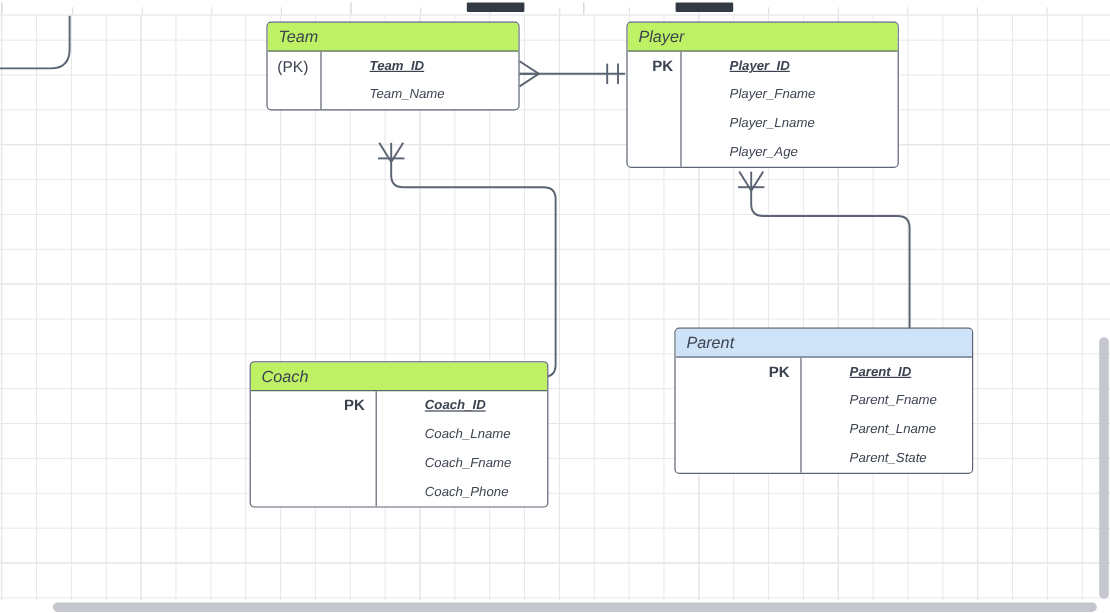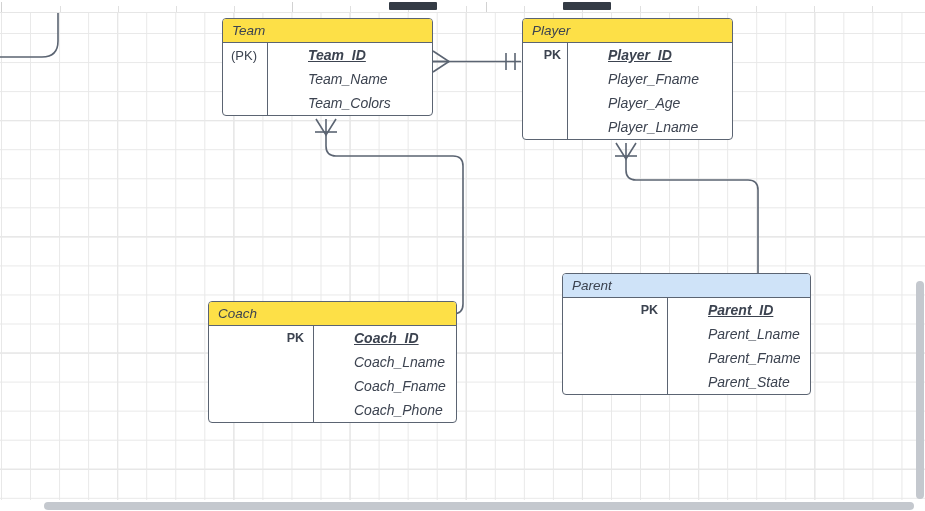--- a/index.html
+++ b/index.html
@@ -87,21 +87,21 @@
     z-index: 20;
     overflow: hidden;
   }
   .entity-title {
     height: 24px;
     line-height: 24px;
     padding-left: 9px;
     font-size: 13.5px;
     font-style: italic;
     color: #3c4350;
-    background: #fde047;
+    background: #bef264;
     border-bottom: 1px solid #5b6472;
     box-sizing: border-box;
     white-space: nowrap;
   }
   .entity.selected > .entity-title {
     background: #cfe3f8;
   }
   .entity-body {
     position: relative;
   }
@@ -142,21 +142,21 @@
   .attr-key.kw-wide {
     width: 104px;
     padding-right: 9px;
     text-align: right;
     font-weight: bold;
     font-size: 12.5px;
   }
   .attr-name {
     flex: 1 1 auto;
     padding-left: 10px;
-    font-size: 14px;
+    font-size: 11px;
     font-style: italic;
     color: #3c4350;
     white-space: nowrap;
   }
   .attr-name.pk {
     font-weight: bold;
     text-decoration: underline;
   }
 
   
@@ -278,46 +278,42 @@
     <div class="entity-body">
       <div class="divider" style="left:44px;"></div>
       <div class="attr-row">
         <div class="attr-key kw-narrow">(PK)</div>
         <div class="attr-name pk">Team_ID</div>
       </div>
       <div class="attr-row">
         <div class="attr-key kw-narrow"></div>
         <div class="attr-name">Team_Name</div>
       </div>
-      <div class="attr-row">
-        <div class="attr-key kw-narrow"></div>
-        <div class="attr-name">Team_Colors</div>
-      </div>
     </div>
   </div>
 
-  <div class="entity" id="entity-player" style="left:522px; top:18px; width:211px;">
+  <div class="entity" id="entity-player" style="left:522px; top:18px; width:227px;">
     <div class="entity-title">Player</div>
     <div class="entity-body">
       <div class="divider" style="left:44px;"></div>
       <div class="attr-row">
         <div class="attr-key kw-narrow-c">PK</div>
         <div class="attr-name pk">Player_ID</div>
       </div>
       <div class="attr-row">
         <div class="attr-key kw-narrow-c"></div>
         <div class="attr-name">Player_Fname</div>
       </div>
       <div class="attr-row">
         <div class="attr-key kw-narrow-c"></div>
+        <div class="attr-name">Player_Lname</div>
+      </div>
+      <div class="attr-row">
+        <div class="attr-key kw-narrow-c"></div>
         <div class="attr-name">Player_Age</div>
-      </div>
-      <div class="attr-row">
-        <div class="attr-key kw-narrow-c"></div>
-        <div class="attr-name">Player_Lname</div>
       </div>
     </div>
   </div>
 
   <div class="entity" id="entity-coach" style="left:208px; top:273px; width:249px;margin-top:28px;">
     <div class="entity-title">Coach</div>
     <div class="entity-body">
       <div class="divider" style="left:104px;"></div>
       <div class="attr-row">
         <div class="attr-key kw-wide">PK</div>
@@ -341,25 +337,25 @@
   <div class="entity selected" id="entity-parent" style="left:522px; top:273px; width:249px;margin-left:40px;">
     <div class="entity-title">Parent</div>
     <div class="entity-body">
       <div class="divider" style="left:104px;"></div>
       <div class="attr-row">
         <div class="attr-key kw-wide">PK</div>
         <div class="attr-name pk">Parent_ID</div>
       </div>
       <div class="attr-row">
         <div class="attr-key kw-wide"></div>
+        <div class="attr-name">Parent_Fname</div>
+      </div>
+      <div class="attr-row">
+        <div class="attr-key kw-wide"></div>
         <div class="attr-name">Parent_Lname</div>
-      </div>
-      <div class="attr-row">
-        <div class="attr-key kw-wide"></div>
-        <div class="attr-name">Parent_Fname</div>
       </div>
       <div class="attr-row">
         <div class="attr-key kw-wide"></div>
         <div class="attr-name">Parent_State</div>
       </div>
     </div>
   </div>
 
   <div class="hscroll-track">
     <div class="hscroll-thumb" style="left:44px; width:870px;"></div>

